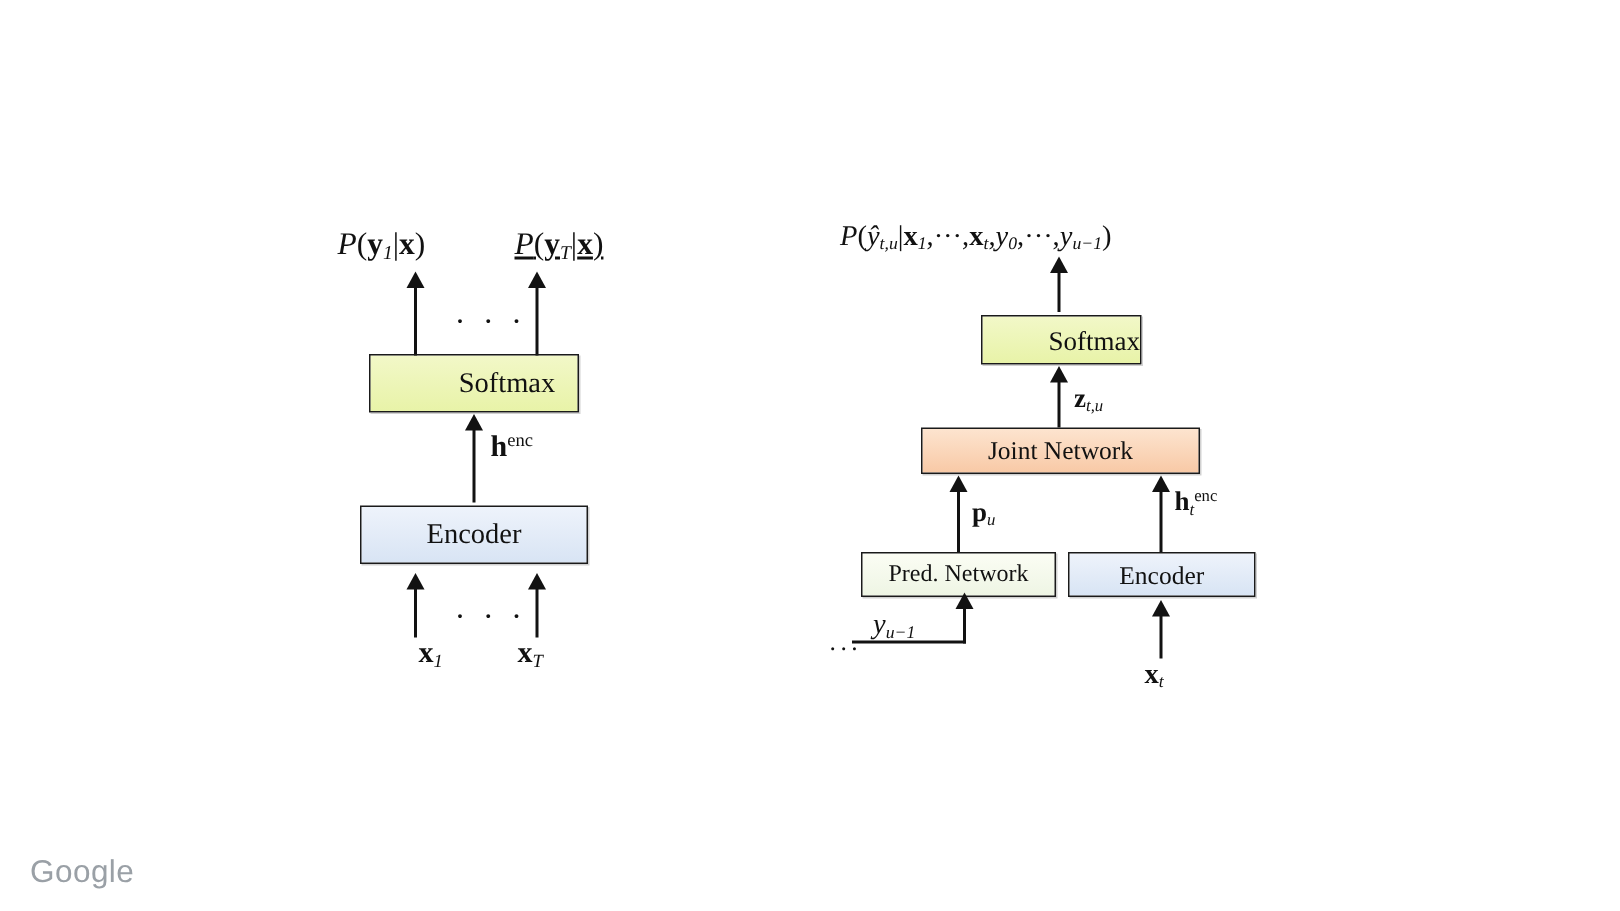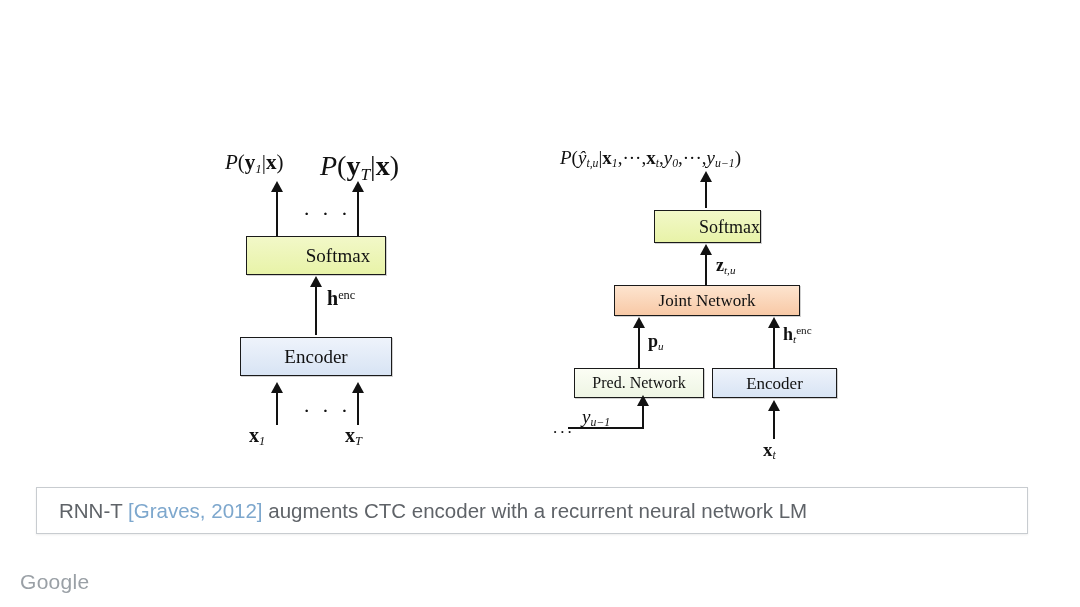--- a/index.html
+++ b/index.html
@@ -128,21 +128,21 @@
 <body>
 
 <div id="slide">
 
 
   <div class="figure">
 
     <div class="mlabel" style="left:225px; top:152px; font-size:21px;">
       <span class="it">P</span>(<span class="bf">y</span><sub class="it">1</sub>|<span class="bf">x</span>)
     </div>
-    <div class="mlabel" style="left:320px; top:152px; font-size:28px;">
+    <div class="mlabel" style="left:343px; top:152px; font-size:21px;text-decoration:underline;">
       <span class="it">P</span>(<span class="bf">y</span><sub class="it">T</sub>|<span class="bf">x</span>)
     </div>
 
     <div class="arrow-up" style="left:276px; top:190px; height:48px;"></div>
     <div class="arrow-up" style="left:357px; top:190px; height:48px;"></div>
     <div class="dots" style="left:303px; top:203px; font-size:22px;">· · ·</div>
 
     <div class="node softmax" style="left:246px; top:236px; width:140px; height:39px;">
       <span>Softmax</span>
     </div>
@@ -153,21 +153,21 @@
     </div>
 
     <div class="node encoder" style="left:240px; top:337px; width:152px; height:39px;">
       <span>Encoder</span>
     </div>
 
     <div class="arrow-up" style="left:276px; top:391px; height:34px;"></div>
     <div class="arrow-up" style="left:357px; top:391px; height:34px;"></div>
     <div class="dots" style="left:303px; top:400px; font-size:22px;">· · ·</div>
 
-    <div class="mlabel" style="left:249px; top:425px; font-size:20px;">
+    <div class="mlabel" style="left:279px; top:425px; font-size:20px;">
       <span class="bf">x</span><sub class="it">1</sub>
     </div>
     <div class="mlabel" style="left:345px; top:425px; font-size:20px;">
       <span class="bf">x</span><sub class="it">T</sub>
     </div>
   </div>
 
   <div class="figure">
 
     <div class="mlabel" style="left:560px; top:148px; font-size:19px;">
@@ -213,19 +213,16 @@
       <span class="it">y</span><sub class="it">u−1</sub>
     </div>
     <div class="dots" style="left:553px; top:419px; font-size:17px;">...</div>
 
     <div class="arrow-up" style="left:773px; top:409px; height:30px;"></div>
     <div class="mlabel" style="left:763px; top:440px; font-size:19px;">
       <span class="bf">x</span><sub class="it">t</sub>
     </div>
   </div>
 
-  <div id="caption-bar">
-    <div id="caption-text"><span>RNN-T </span><span class="cite">[Graves, 2012]</span><span> augments CTC encoder with a recurrent neural network LM</span></div>
-  </div>
 
   <div id="google-logo">Google</div>
 
 </div>
 
 </body></html>

